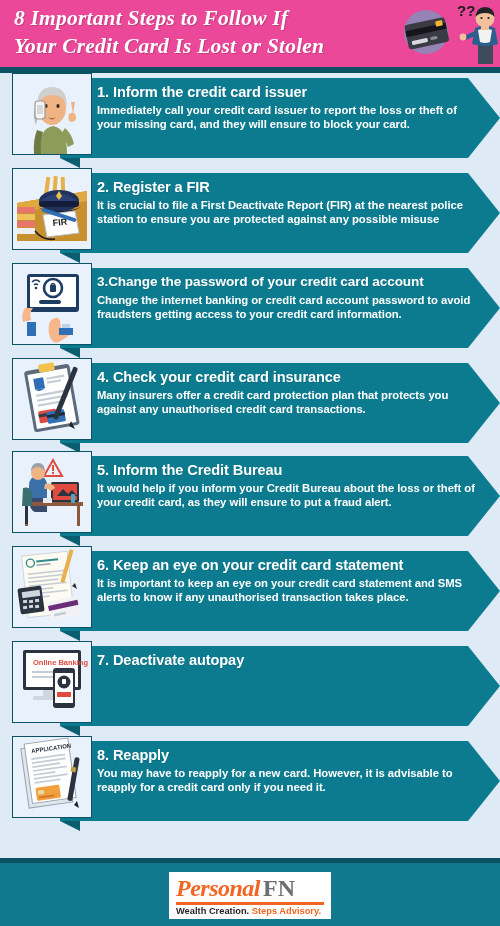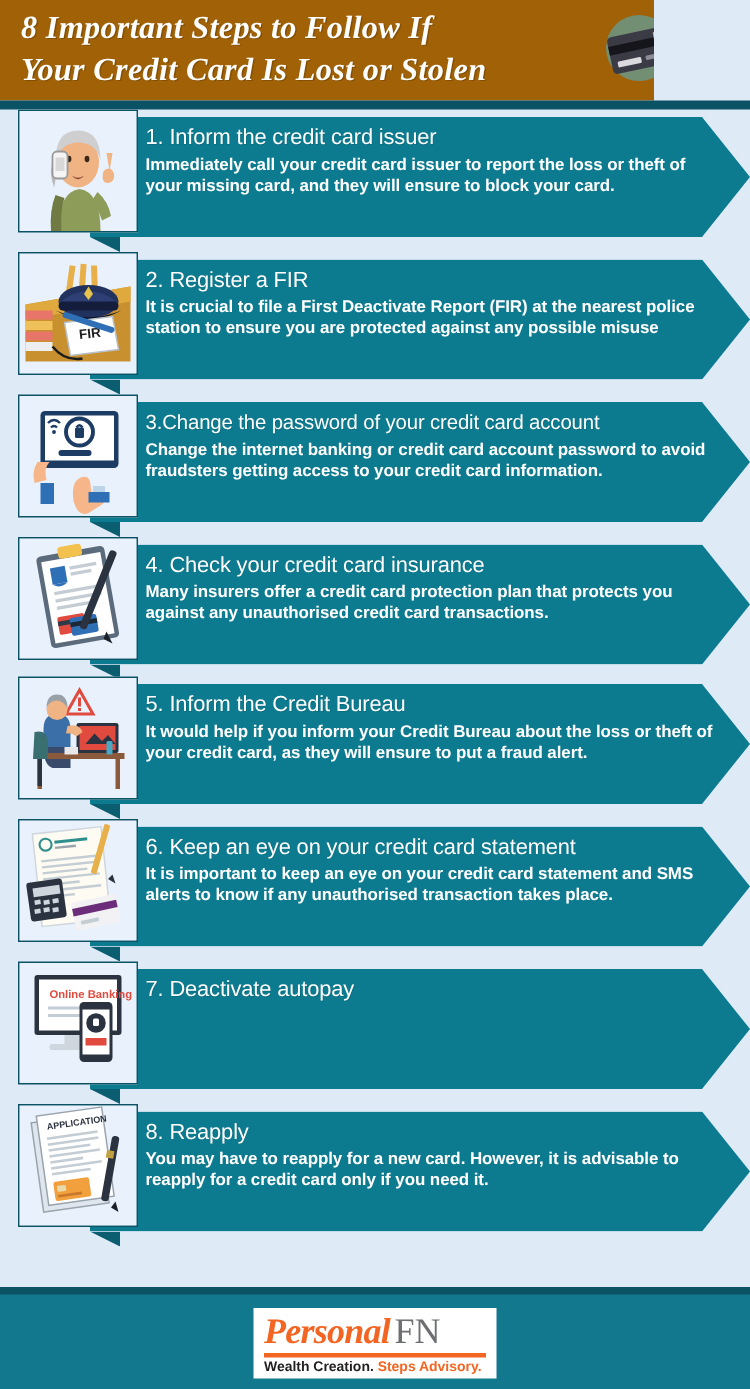--- a/index.html
+++ b/index.html
@@ -16,23 +16,23 @@
     position: relative;
     width: 500px;
     height: 926px;
     background: #dfeaf7;
     overflow: hidden;
   }
 
   
   .header {
     position: relative;
-    width: 436px;
+    width: 500px;
     height: 67px;
-    background: #a16207;
+    background: #ec4899;
     overflow: hidden;
   }
   .header-inner {
     position: absolute;
     left: 0; top: 0;
     width: 500px; height: 67px;
   }
   .header-title {
     position: absolute;
     left: 14px;
@@ -99,21 +99,21 @@
   }
   .banner-text {
     position: absolute;
     left: 97px;
     top: 10px;
     width: 385px;
     color: #ffffff;
   }
   .step-title {
     font-size: 14.6px;
-    font-weight: normal;
+    font-weight: bold;
     line-height: 18px;
     letter-spacing: -0.1px;
     margin-bottom: 2px;
     text-shadow: 0.5px 0.5px 0 rgba(0,0,0,0.12);
   }
   .step-title.small { font-size: 13.6px; }
   .step-desc {
     font-size: 11.3px;
     font-weight: bold;
     line-height: 14.4px;
@@ -166,21 +166,21 @@
   }
   .logo-personal {
     color: #f26522;
     font-weight: bold;
     font-style: italic;
     letter-spacing: -0.5px;
     margin-top: 24px;
   }
   .logo-fn {
     color: #6d6e71;
-    font-weight: normal;
+    font-weight: bold;
     font-style: normal;
     letter-spacing: 0px;
     margin-left: 3px;
   }
   .logo-rule {
     width: 148px;
     height: 3px;
     background: #f26522;
     margin: 1px 0 1px 0;
   }

